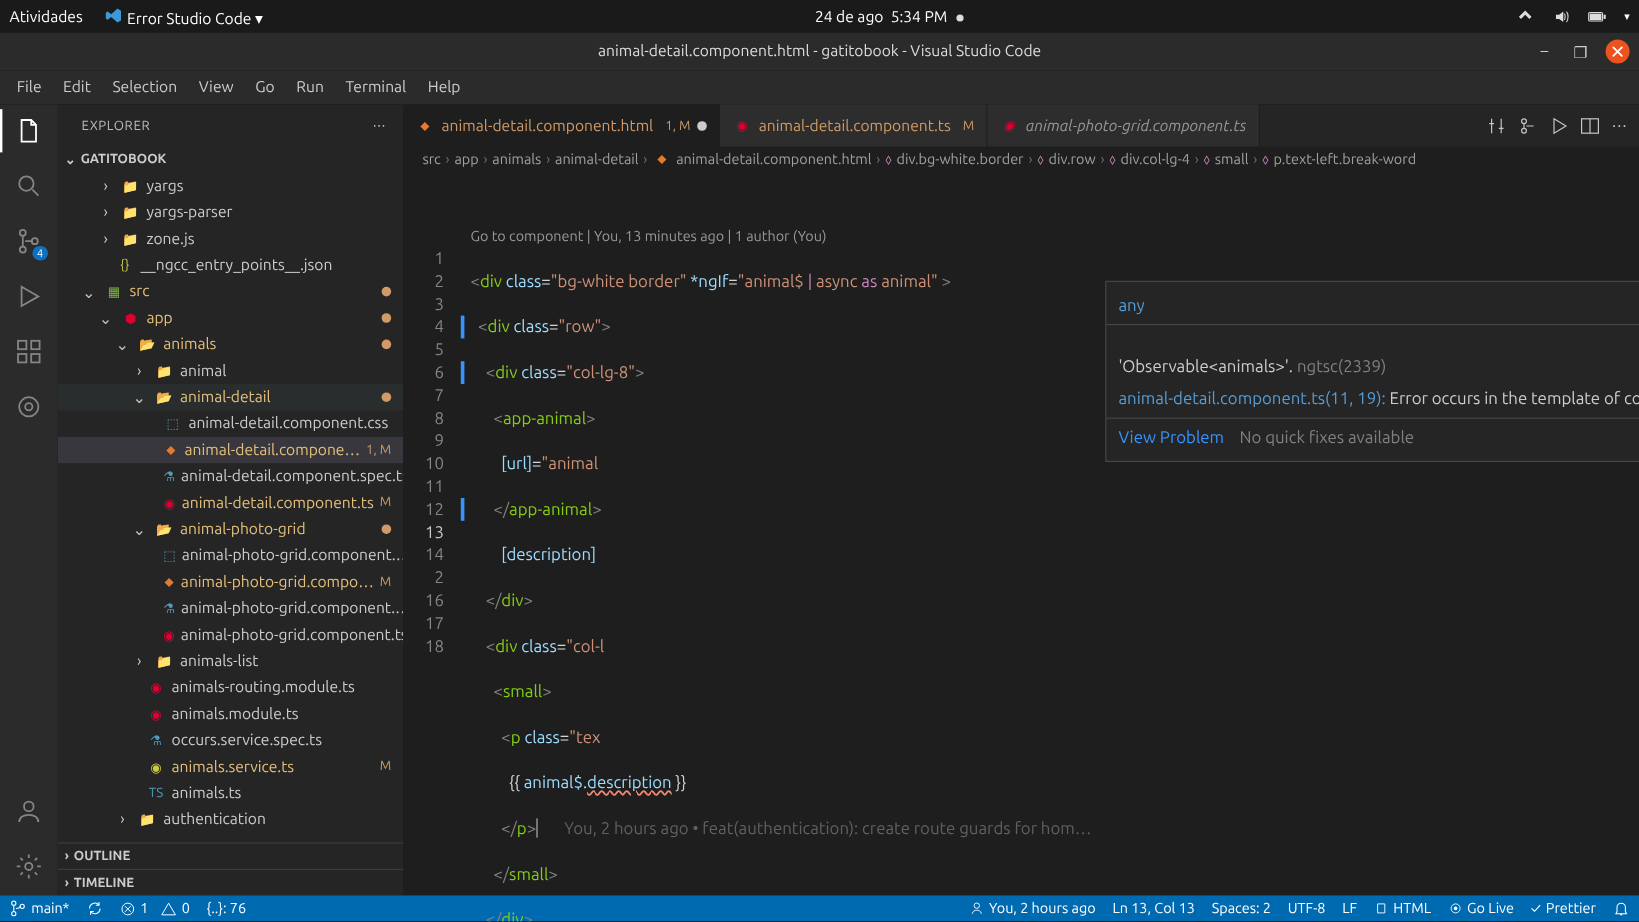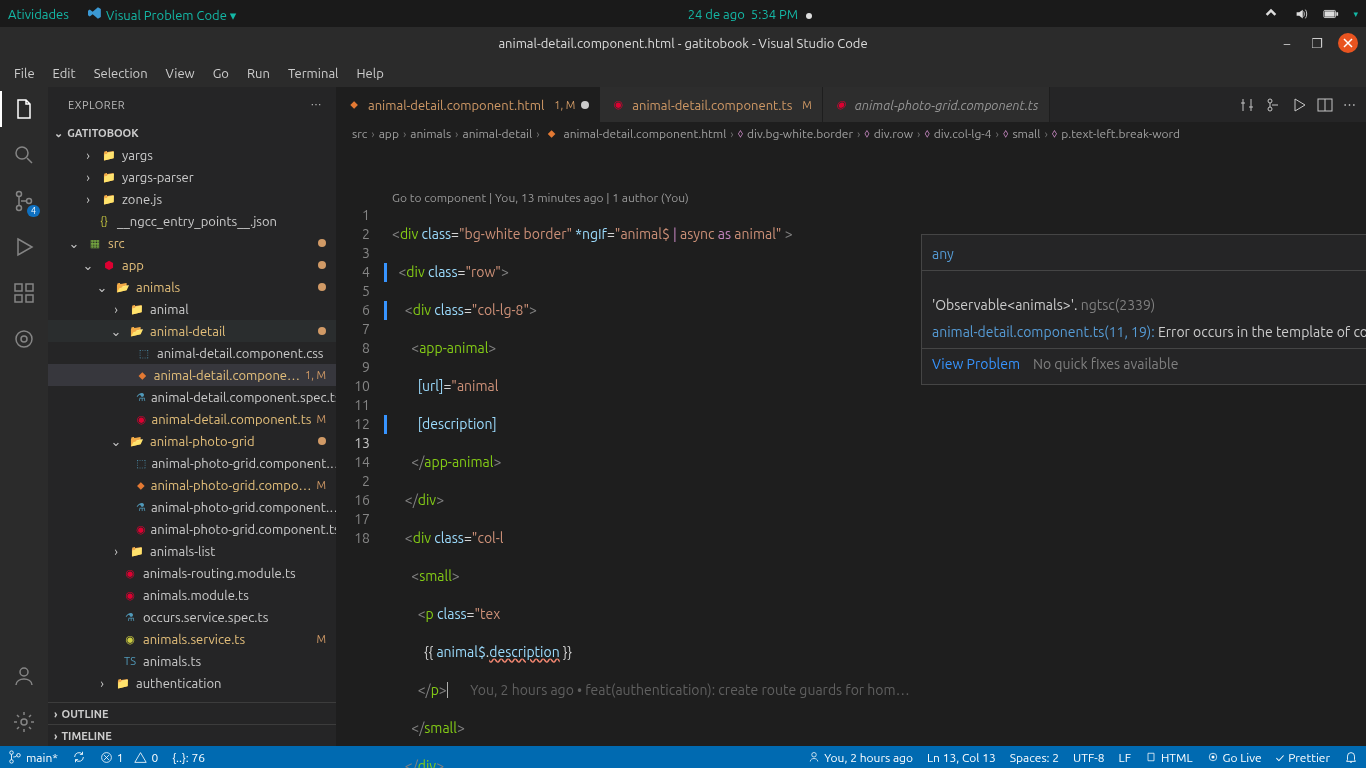--- a/index.html
+++ b/index.html
@@ -1,17 +1,17 @@
 <!DOCTYPE html>
 <html><head>
 <meta charset="utf-8">
 <style>
 * { margin:0; padding:0; box-sizing:border-box; font-family:"Ubuntu","Segoe UI",sans-serif; }
 body { width:1366px; height:768px; background:#000; color:#ccc; overflow:hidden; font-size:13px; }
-.topbar { height:27px; background:#1a1a1a; display:flex; align-items:center; padding:0 8px; color:#14b8a6; font-size:13px; }
+.topbar { height:27px; background:#1a1a1a; display:flex; align-items:center; padding:0 8px; color:#ffffff; font-size:13px; }
 .topbar .left { display:flex; gap:18px; align-items:center; }
 .topbar .center { flex:1; text-align:center; }
 .topbar .right { display:flex; gap:14px; align-items:center; }
 .topbar .dot { width:6px; height:6px; border-radius:50%; background:#ddd; display:inline-block; margin-left:8px; }
 .tray-ic { display:inline-flex; width:16px; height:16px; align-items:center; justify-content:center; }
 
 .titlebar { height:32px; background:#2b2b2b; display:flex; align-items:center; justify-content:center; position:relative; color:#ddd; font-size:13px; }
 .winctl { position:absolute; right:8px; display:flex; gap:12px; align-items:center; }
 .winbtn { width:18px; height:18px; display:flex; align-items:center; justify-content:center; color:#ccc; }
 .winclose { width:20px; height:20px; border-radius:50%; background:#e95420; display:flex; align-items:center; justify-content:center; }
@@ -84,21 +84,21 @@
 
 <div class="topbar">
   <div class="left">
     <span>Atividades</span>
     <span>
       <span class="tray-ic">
           <svg width="14" height="14" viewBox="0 0 24 24">
             <path fill="#3b99d4" d="M17 2l5 3v14l-5 3-9-8-5 4-3-2V8l3-2 5 4 9-8z"></path>
           </svg>
         </span>
-      <span>Visual Problem Code ▾</span>
+      <span>Error Studio Code ▾</span>
     </span>
   </div>
   <div class="center">
     <span>24 de ago</span>&nbsp;&nbsp;<span>5:34 PM</span><span class="dot"></span>
   </div>
   <div class="right">
     <span class="tray-ic">
         <svg width="14" height="14" viewBox="0 0 16 16">
           <path fill="#ddd" d="M8 2l6 6-2 2-4-4-4 4-2-2z"></path>
         </svg>
@@ -459,22 +459,22 @@
           <i></i>
           <i></i>
           <i></i>
       </div>
       <div class="code">
 <div><span class="t-pun">&lt;</span><span class="t-tag">div</span> <span class="t-attr">class</span><span class="t-txt">=</span><span class="t-str">"bg-white border"</span> <span class="t-attr">*ngIf</span><span class="t-txt">=</span><span class="t-str">"animal$ </span><span class="t-kw">|</span><span class="t-str"> async </span><span class="t-kw">as</span><span class="t-str"> animal"</span> <span class="t-pun">&gt;</span></div>
 <div>  <span class="t-pun">&lt;</span><span class="t-tag">div</span> <span class="t-attr">class</span><span class="t-txt">=</span><span class="t-str">"row"</span><span class="t-pun">&gt;</span></div>
 <div>    <span class="t-pun">&lt;</span><span class="t-tag">div</span> <span class="t-attr">class</span><span class="t-txt">=</span><span class="t-str">"col-lg-8"</span><span class="t-pun">&gt;</span></div>
 <div>      <span class="t-pun">&lt;</span><span class="t-tag">app-animal</span><span class="t-pun">&gt;</span></div>
 <div>        <span class="t-attr">[url]</span><span class="t-txt">=</span><span class="t-str">"animal</span></div>
+<div>      <span class="t-pun">&lt;/</span><span class="t-tag">app-animal</span><span class="t-pun">&gt;</span></div>
 <div>        <span class="t-attr">[description]</span></div>
-<div>      <span class="t-pun">&lt;/</span><span class="t-tag">app-animal</span><span class="t-pun">&gt;</span></div>
 <div>    <span class="t-pun">&lt;/</span><span class="t-tag">div</span><span class="t-pun">&gt;</span></div>
 <div>    <span class="t-pun">&lt;</span><span class="t-tag">div</span> <span class="t-attr">class</span><span class="t-txt">=</span><span class="t-str">"col-l</span></div>
 <div>      <span class="t-pun">&lt;</span><span class="t-tag">small</span><span class="t-pun">&gt;</span></div>
 <div>        <span class="t-pun">&lt;</span><span class="t-tag">p</span> <span class="t-attr">class</span><span class="t-txt">=</span><span class="t-str">"tex</span></div>
 <div>          <span class="t-txt">{{ </span><span class="t-var">animal$</span><span class="t-txt">.</span><span class="t-var err-u">description</span><span class="t-txt"> }}</span></div>
 <div>        <span class="t-pun">&lt;/</span><span class="t-tag">p</span><span class="t-pun">&gt;</span><span class="cursor"></span>       <span class="t-lens">You, 2 hours ago • feat(authentication): create route guards for hom…</span></div>
 <div>      <span class="t-pun">&lt;/</span><span class="t-tag">small</span><span class="t-pun">&gt;</span></div>
 <div>    <span class="t-pun">&lt;/</span><span class="t-tag">div</span><span class="t-pun">&gt;</span></div>
 <div>  <span class="t-pun">&lt;/</span><span class="t-tag">div</span><span class="t-pun">&gt;</span></div>
 

